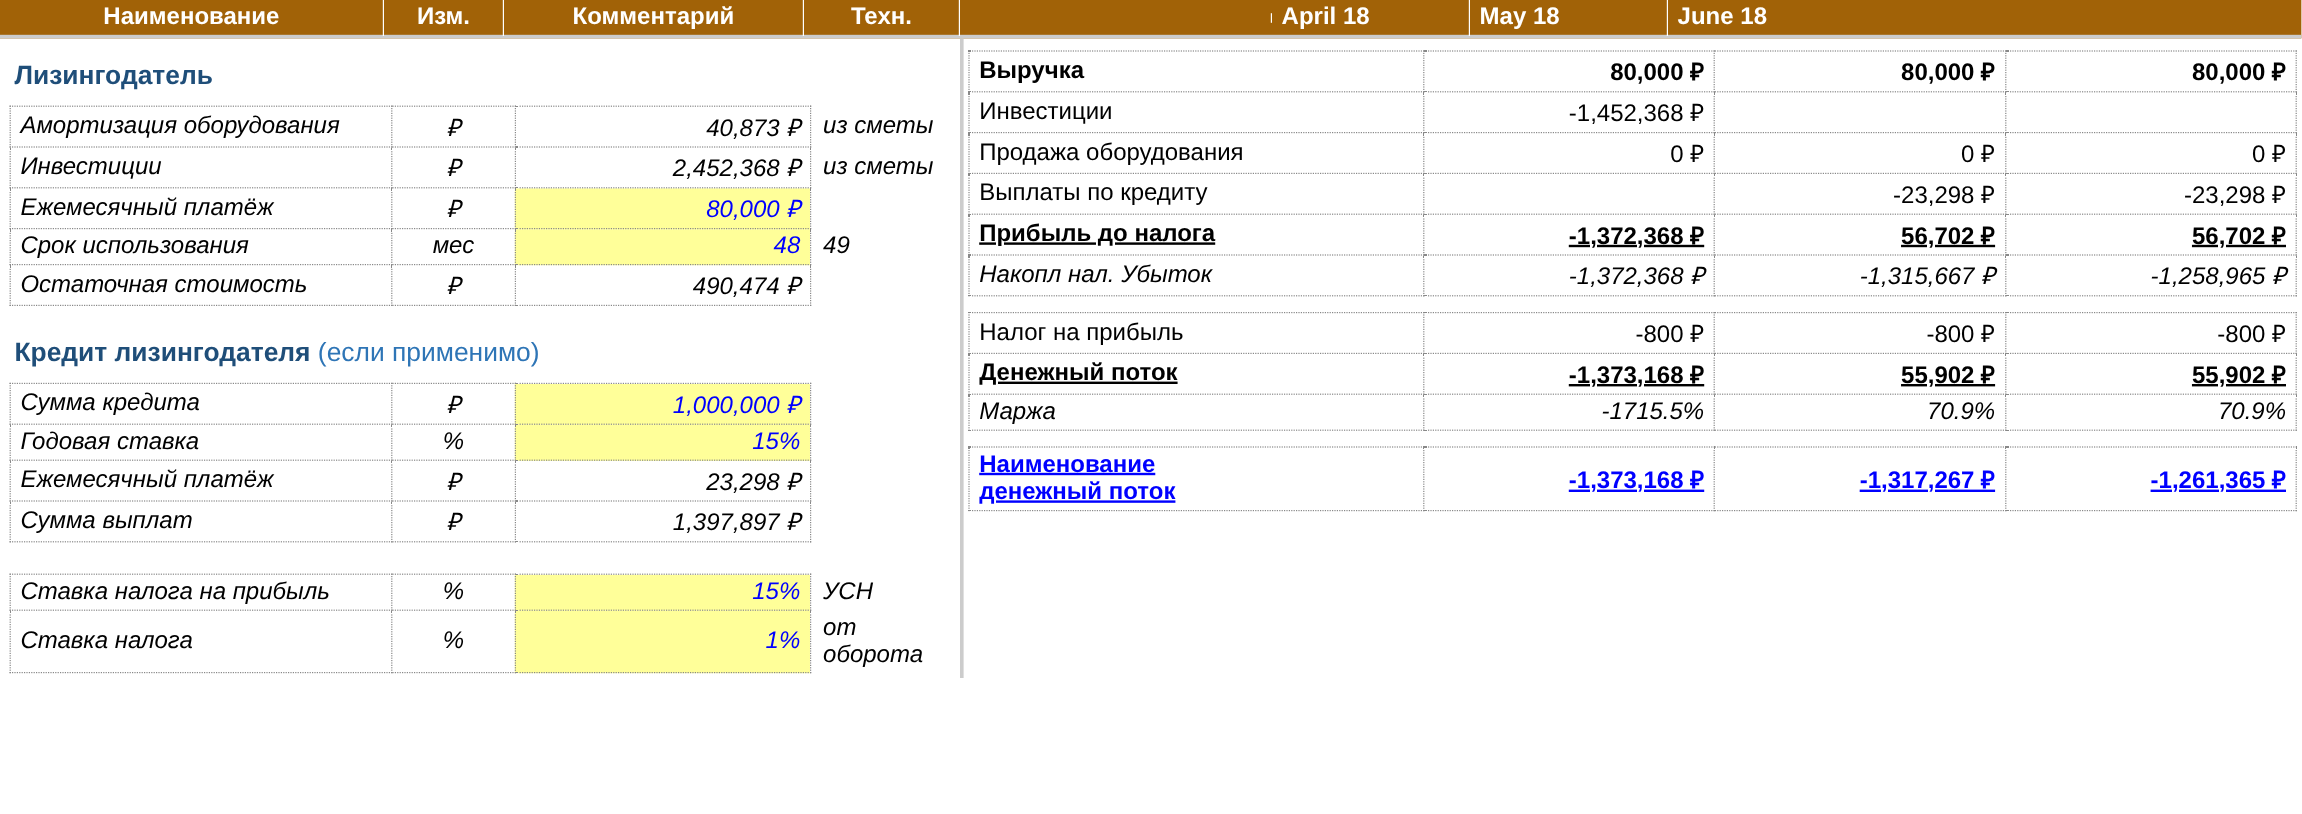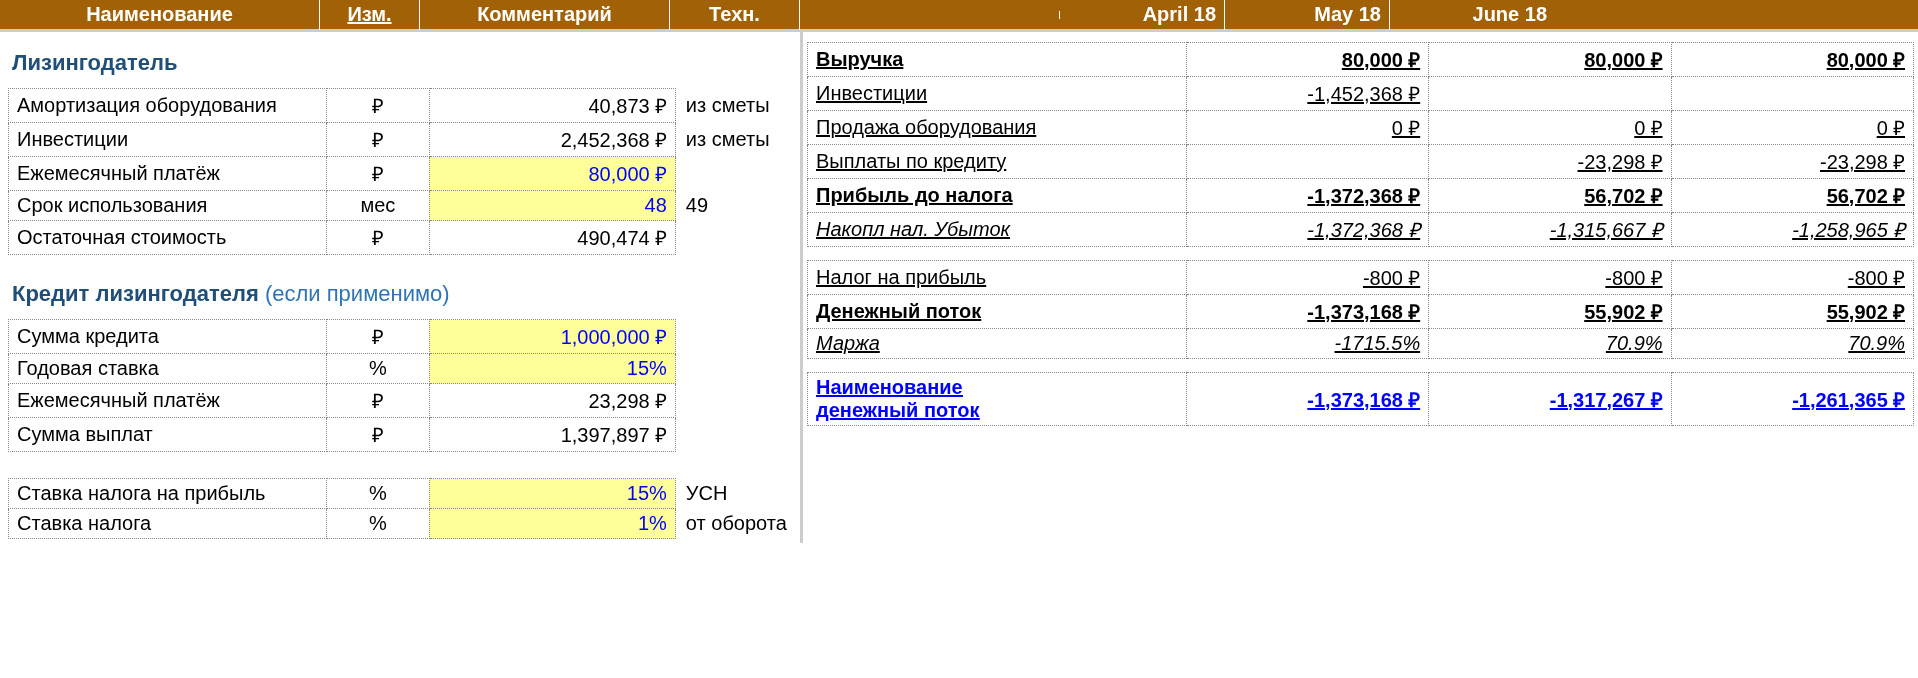--- a/index.html
+++ b/index.html
@@ -17,45 +17,45 @@
     background: #a16207;
     color: #fff;
     font-weight: bold;
     height: 32px;
     align-items: center;
     border-bottom: 3px solid #ccc;
   }
   .hcell { text-align: center; border-right: 1px solid #fff; padding: 4px 8px; }
   .hcell:last-child { border-right: none; }
   .hc1 { width: 320px; }
-  .hc2 { width: 100px; text-decoration: underline; }
+  .hc2 { width: 100px; }
   .hc3 { width: 250px; }
   .hc4 { width: 130px; }
   .hc5 { width: 260px; }
-  .hcm { width: 165px; text-align: right; }
+  .hcm { width: 165px; text-align: left; }
 
   .body-wrap { display: flex; }
   .left-col { width: 800px; padding: 10px 1px 4px 8px; }
   .right-col { flex: 1; padding: 10px 4px 4px 4px; border-left: 3px solid #ccc; margin-left: 0; }
 
   .section-title { color: #1f4e79; font-weight: bold; font-size: 22px; padding: 8px 0 12px 4px; }
   .section-title .sub { color: #2e75b6; font-weight: normal; }
 
-  table.grid { border-collapse: collapse; width: 100%; }
+  table.grid { border-collapse: collapse; width: 100%; font-style: italic; }
   table.grid td { border: 1px dotted #888; padding: 3px 8px; height: 28px; vertical-align: middle; }
   table.grid td.label { width: 310px; }
   table.grid td.unit  { width: 100px; text-align: center; }
   table.grid td.val   { width: 240px; text-align: right; }
   table.grid td.tech  { width: 120px; border: none; text-align: left; padding-left: 10px; }
 
   .yellow { background: #ffff99; }
   .blue-text { color: #0000ff; }
 
   table.rgrid { border-collapse: collapse; width: 100%; }
-  table.rgrid td { border: 1px dotted #888; padding: 3px 8px; height: 28px; vertical-align: middle; text-decoration: underline; }
+  table.rgrid td { border: 1px dotted #888; padding: 3px 8px; height: 28px; vertical-align: middle; }
   table.rgrid td.rlabel { width: 250px; }
   table.rgrid td.rnum { width: 160px; text-align: right; }
   table.rgrid tr.spacer td { border: none; height: 14px; padding:0; }
 
   .bold { font-weight: bold; }
   .italic { font-style: italic; }
   .bu { font-weight: bold; text-decoration: underline; }
   .blue-link { color: #0000ff; font-weight: bold; text-decoration: underline; }
   .right-section-title { color: #1f4e79; font-weight: bold; font-size: 22px; padding: 4px 0 10px 4px; line-height: 1.2; }
 </style>

